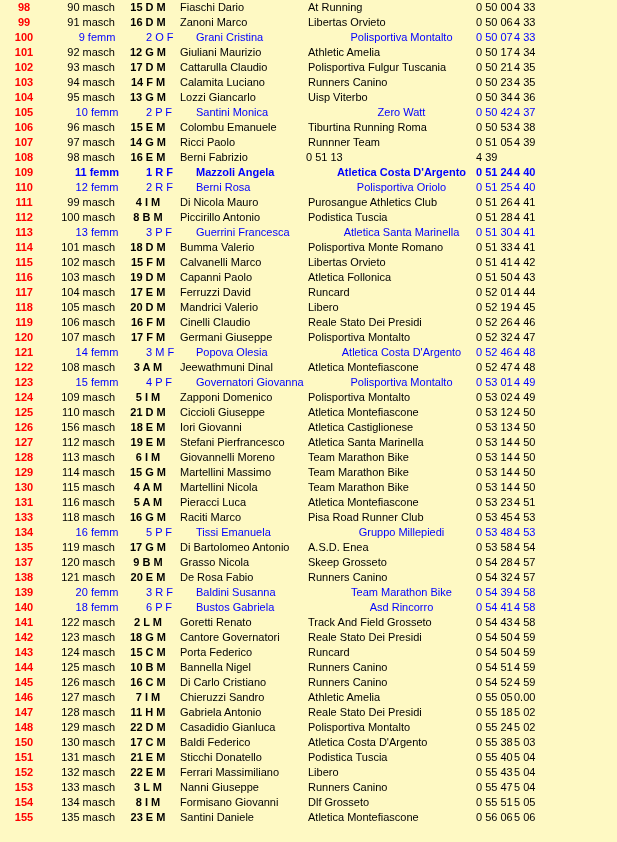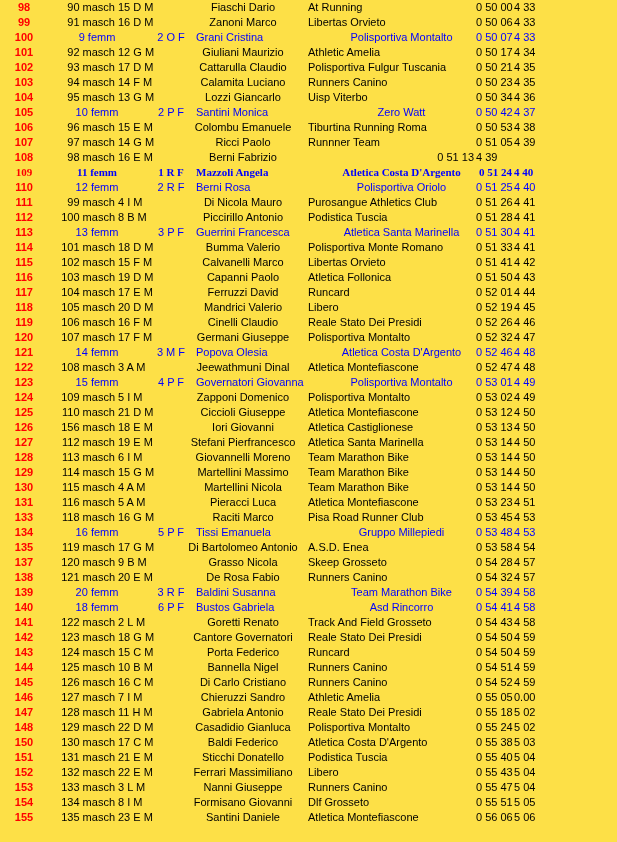--- a/index.html
+++ b/index.html
@@ -1,48 +1,48 @@
 <!DOCTYPE html>
 <html><head>
 <meta charset="utf-8">
 <style>
   html,body{margin:0;padding:0;background:#ffffff;}
   .page{
     position:relative;
     width:617px;
     height:842px;
-    background:#fde047;
+    background:#fef9c3;
     font-family:"Liberation Sans", sans-serif;
     font-size:11px;
     overflow:hidden;
   }
   .row{
     display:grid;
     grid-template-columns:48px 70px 60px 128px 170px 38px 63px;
     height:15px;
     line-height:15px;
     white-space:nowrap;
     color:#000000;
   }
   .row.femm{
     grid-template-columns:48px 98px 50px 131px 149px 38px 63px;
     color:#0000ff;
   }
-  .row.bold .cell{font-weight:bold;font-family:Liberation Serif, serif;}
+  .row.bold .cell{font-weight:bold;}
   .cell{overflow:visible;}
   .cell.pos{text-align:center;color:#ff0000;font-weight:bold;}
   .row.masch .cell.gender{text-align:right;padding-right:3px;}
-  .row.masch .cell.cat{}
-  .row.masch .cell.name{text-align:center;padding-left:2px;}
+  .row.masch .cell.cat{text-align:center;font-weight:bold;}
+  .row.masch .cell.name{text-align:left;padding-left:2px;}
   .row.masch .cell.team{text-align:left;padding-left:2px;}
   .row.femm .cell.gender{text-align:center;}
-  .row.femm .cell.cat{text-align:center;}
+  .row.femm .cell.cat{text-align:left;}
   .row.femm .cell.name{text-align:left;}
   .row.femm .cell.team{text-align:center;}
-  .cell.time{text-align:right;padding-right:2px;}
+  .cell.time{text-align:left;padding-right:2px;}
   .cell.pace{text-align:left;padding-right:10px;}
 </style>
 </head>
 <body>
 
 <div class="page">
   <div id="rows-container">
   <div class="row masch">
     <span class="cell pos">98</span>
     <span class="cell gender">90 masch</span>

